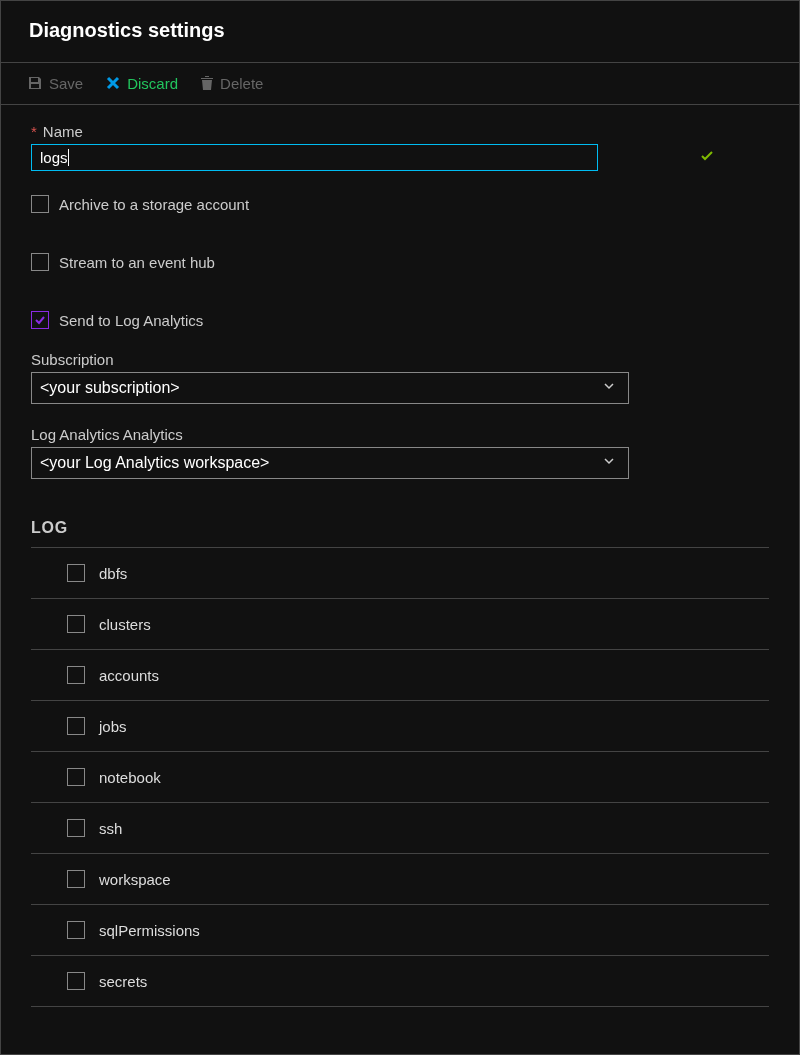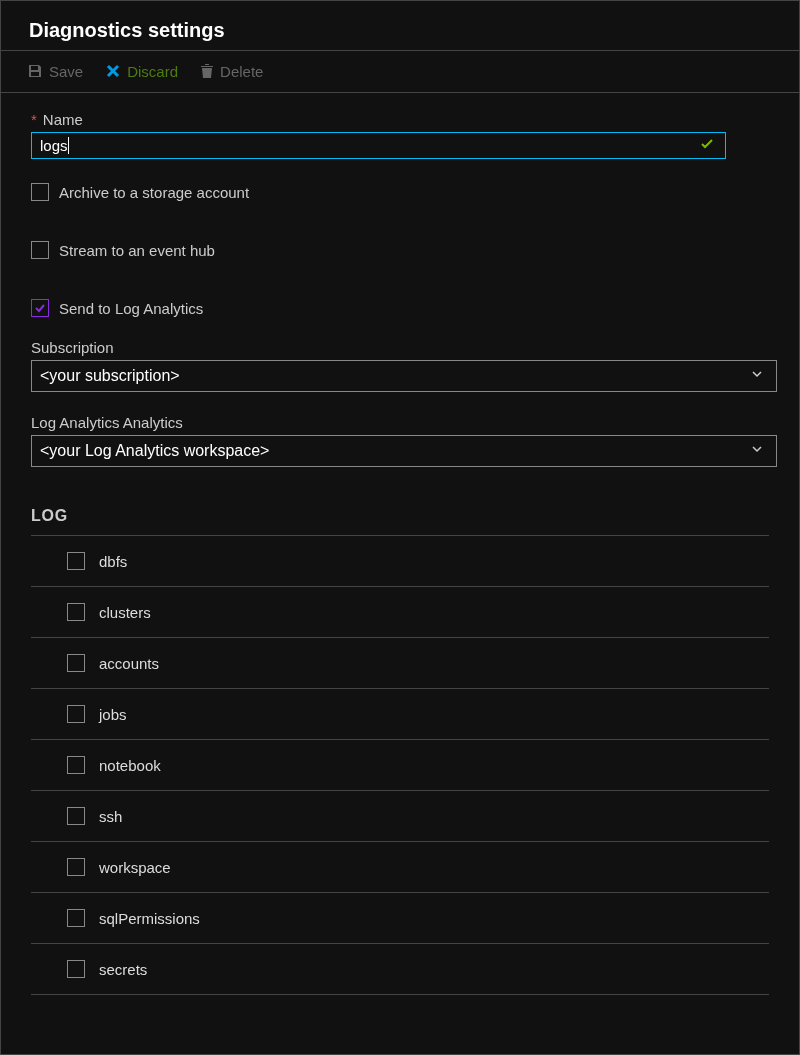--- a/index.html
+++ b/index.html
@@ -9,21 +9,21 @@
       font-family: "Segoe UI", Arial, sans-serif;
       width: 800px;
       height: 1055px;
       overflow: hidden;
       border: 1px solid #444;
     }
     .page-title {
       color: #fff;
       font-size: 20px;
       font-weight: 600;
-      padding: 18px 0 8px 28px;
+      padding: 18px 0 20px 28px;
       border-bottom: 1px solid #444;
     }
     .toolbar {
       display: flex;
       align-items: center;
       gap: 22px;
       padding: 12px 0 12px 26px;
       border-bottom: 1px solid #444;
       font-size: 15px;
     }
@@ -31,28 +31,28 @@
       background: none;
       border: none;
       display: flex;
       align-items: flex-start;
       gap: 6px;
       cursor: pointer;
       font-family: inherit;
       font-size: 15px;
     }
     .toolbar button.disabled { color: #666; cursor: default; }
-    .toolbar button.active { color: #4d7c0f; }
+    .toolbar button.active { color: #22c55e; }
     .toolbar .icon { display: inline-flex; }
     .content { padding: 18px 30px 0 30px; }
     .label-row { display: flex; align-items: center; gap: 6px; font-size: 15px; margin-bottom: 4px; }
     .req { color: #d9534f; }
     .name-input-wrap { position: relative; margin-bottom: 24px; }
     .name-input {
-      width: 695px;
+      width: 567px;
       background: #111;
       border: 1px solid #00bcf2;
       color: #fff;
       font-size: 15px;
       padding: 4px 28px 4px 8px;
       outline: none;
       font-family: inherit;
     }
     .check-valid {
       position: absolute;
@@ -70,21 +70,21 @@
       width: 18px; height: 18px; border: 1px solid #888; background: #111;
       display: inline-flex; align-items: center; justify-content: center;
       flex-shrink: 0;
     }
     .checkbox.checked { border-color: #8a2be2; }
     .checkbox.checked svg { display: block; }
     .checkbox svg { display: none; }
     .sub-section { margin-top: 22px; }
     .sub-label { font-size: 15px; color: #ccc; margin-bottom: 4px; }
     .dropdown {
-      width: 746px;
+      width: 598px;
       background: #111;
       border: 1px solid #888;
       color: #fff;
       font-size: 16px;
       padding: 6px 32px 6px 8px;
       position: relative;
       cursor: pointer;
     }
     .dropdown .chev {
       position: absolute; right: 12px; top: 50%; transform: translateY(-50%);

